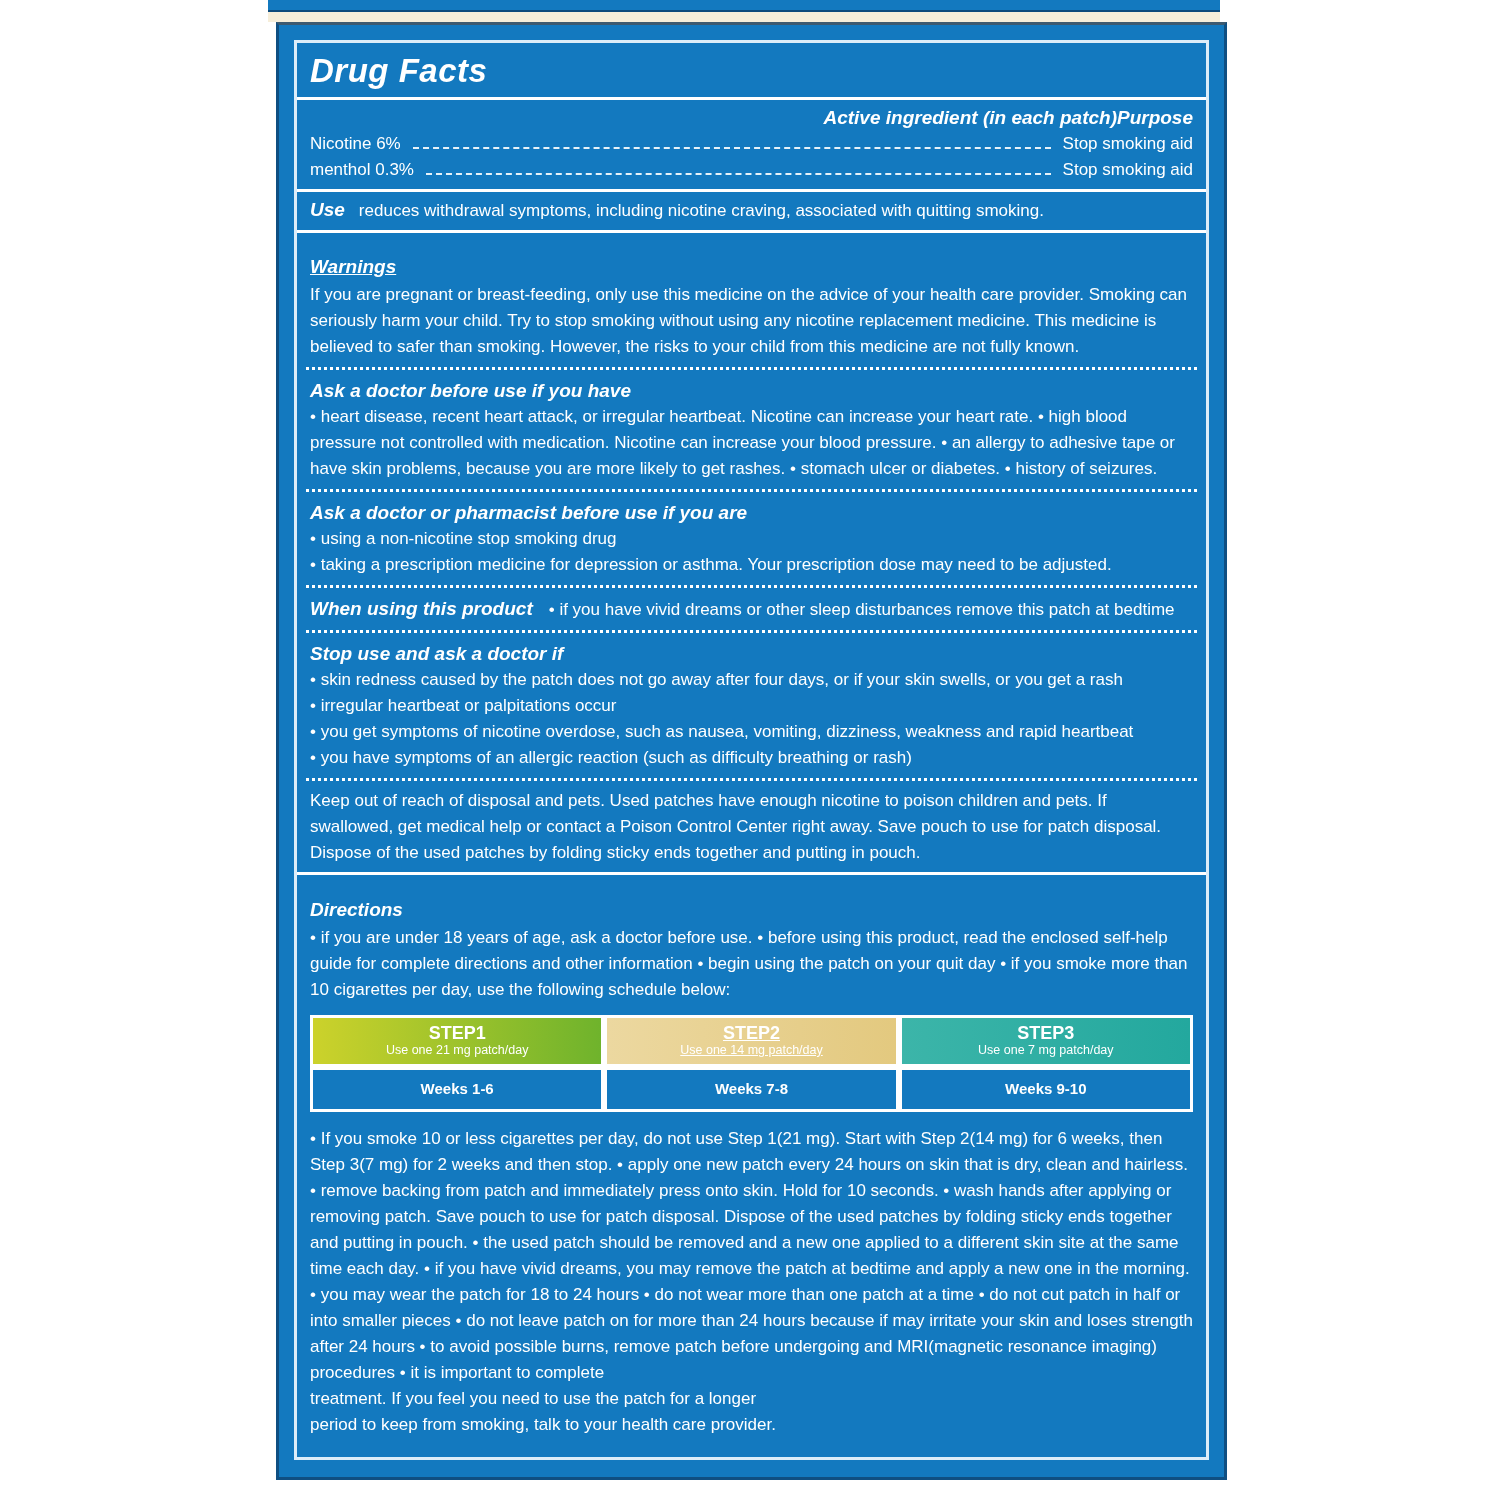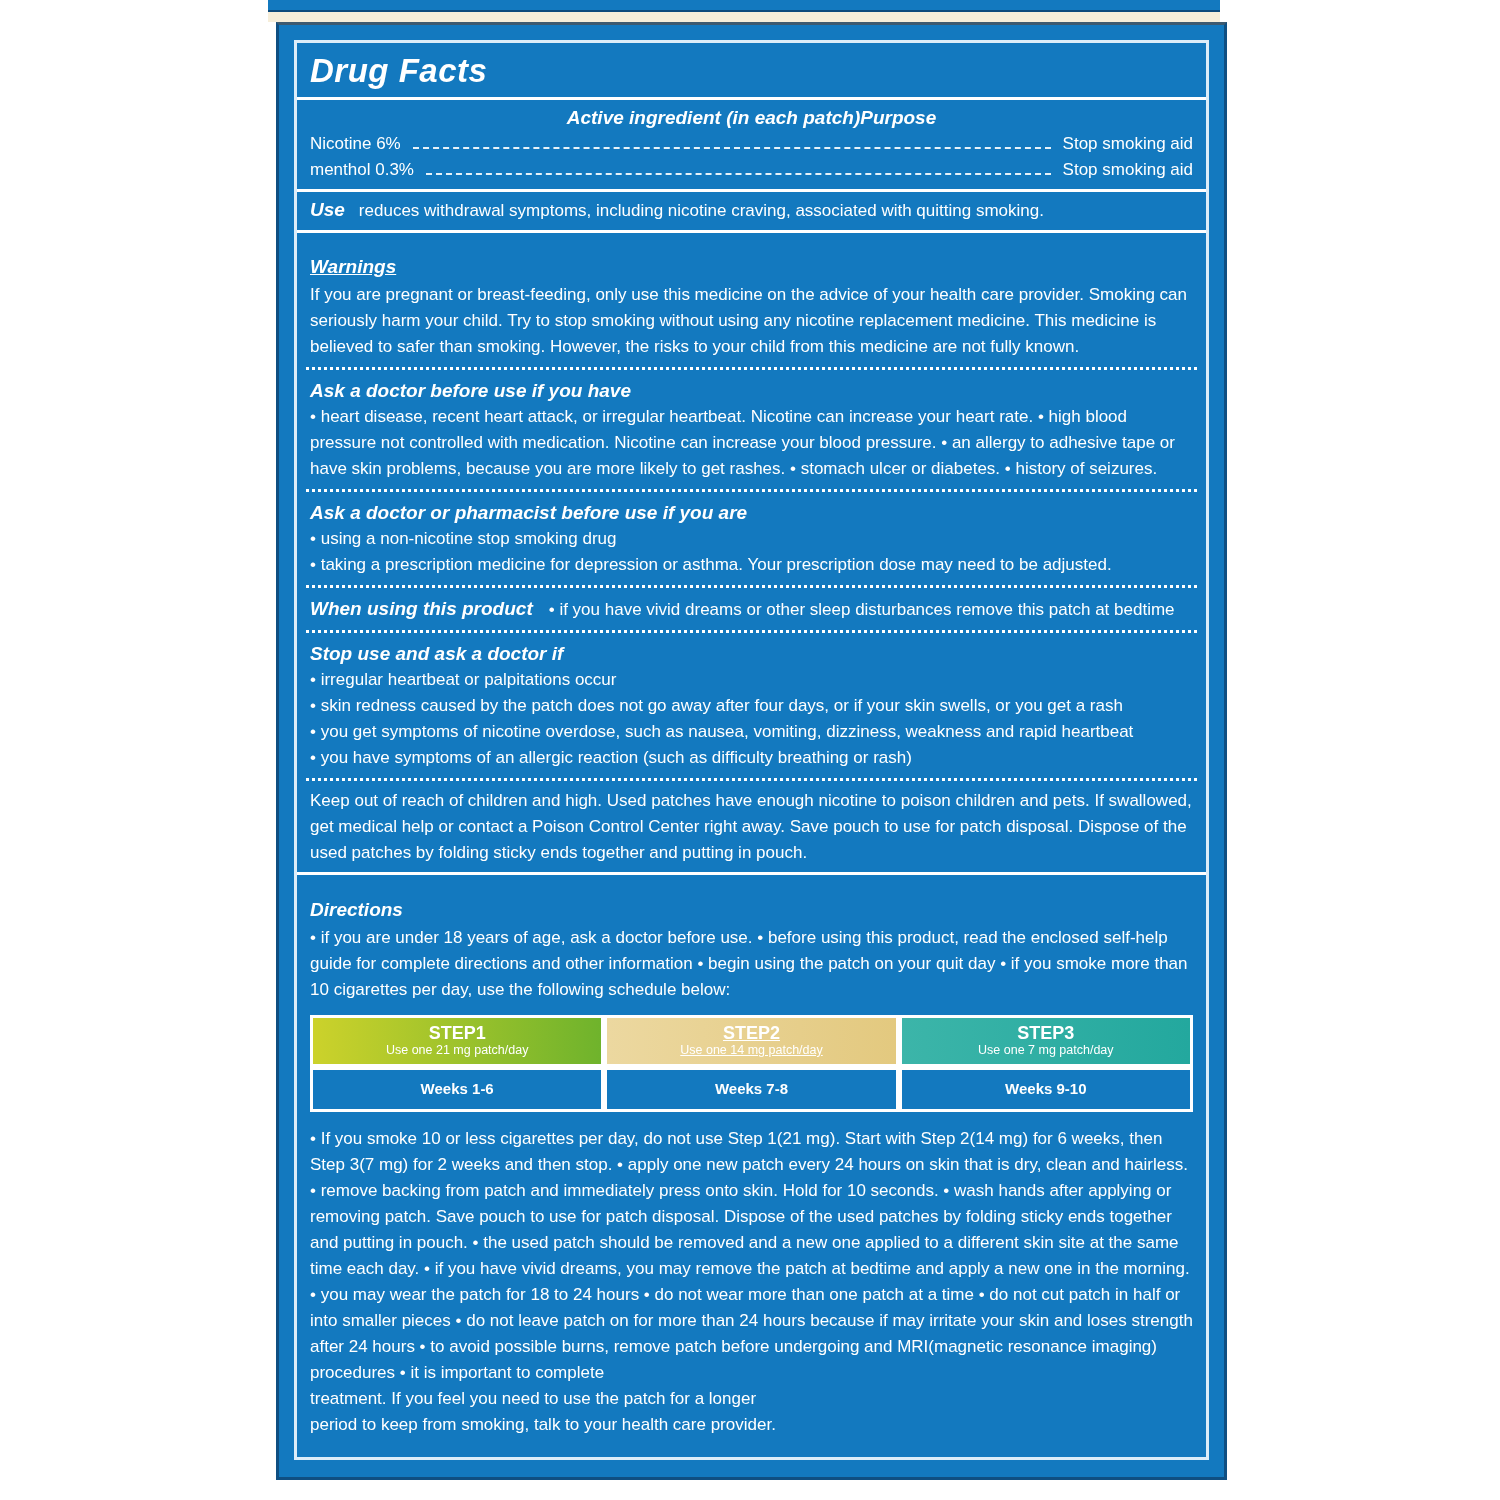--- a/index.html
+++ b/index.html
@@ -38,21 +38,21 @@
   }
   .b{font-weight:normal;}
   .title{
     font-size:33px;line-height:44px;
     font-weight:bold;font-style:italic;
     padding:4px 0 4px 0;
     letter-spacing:0.5px;
   }
   .rule{border:none;border-top:3px solid #ffffff;margin:0 -13px;}
   .dash{border:none;border-top:3px dotted #ffffff;margin:7px -4px;}
-  .hdr-row{display:flex;justify-content:center;align-items:baseline;padding-top:4px;}
+  .hdr-row{display:flex;justify-content:flex-end;align-items:baseline;padding-top:4px;}
   .h2{font-size:19px;font-weight:bold;font-style:italic;line-height:27px;}
   .ing-row{display:flex;align-items:baseline;}
   .ing-name{white-space:nowrap;}
   .leader{flex:1;border-bottom:2px dashed rgba(255,255,255,.9);margin:0 12px 5px 12px;height:1px;}
   .ing-purpose{white-space:nowrap;}
   .use-row{padding:4px 0 6px 0;}
   .use-row .h2{margin-right:14px;}
   section p{margin:0;}
   .mt2{margin-top:2px;}
   .keep{margin:2px 0 6px 0;}
@@ -139,29 +139,29 @@
         <hr class="dash">
 
         <div>
           <span class="h2" style="margin-right:16px;">When using this product</span><span>• if you have vivid dreams or other sleep disturbances remove this patch at bedtime</span>
         </div>
 
         <hr class="dash">
 
         <div>
           <div class="h2">Stop use and ask a doctor if</div>
+          <div>• skin redness caused by the patch does not go away after four days, or if your skin swells, or you get a rash</div>
           <div>• irregular heartbeat or palpitations occur</div>
-          <div>• skin redness caused by the patch does not go away after four days, or if your skin swells, or you get a rash</div>
           <div>• you get symptoms of nicotine overdose, such as nausea, vomiting, dizziness, weakness and rapid heartbeat</div>
           <div>• you have symptoms of an allergic reaction (such as difficulty breathing or rash)</div>
         </div>
 
         <hr class="dash">
 
-        <p class="keep"><span class="b">Keep out of reach of children and high.</span><span> Used patches have enough nicotine to poison children and pets. If swallowed, get medical help or contact a Poison Control Center right away. Save pouch to use for patch disposal. Dispose of the used patches by folding sticky ends together and putting in pouch.</span></p>
+        <p class="keep"><span class="b">Keep out of reach of disposal and pets.</span><span> Used patches have enough nicotine to poison children and pets. If swallowed, get medical help or contact a Poison Control Center right away. Save pouch to use for patch disposal. Dispose of the used patches by folding sticky ends together and putting in pouch.</span></p>
       </section>
 
       <hr class="rule">
 
       <section>
         <div class="h2" style="padding-top:21px;">Directions</div>
         <p class="mt2"><span class="b">• if you are under 18 years of age, ask a doctor before use.</span><span> • before using this product, read the enclosed self-help guide for complete directions and other information • begin using the patch on your quit day • if you smoke </span><span class="b">more than 10 cigarettes per day</span><span>, use the following schedule below:</span></p>
 
         <div class="sched">
           <div class="cell step-h step1">

